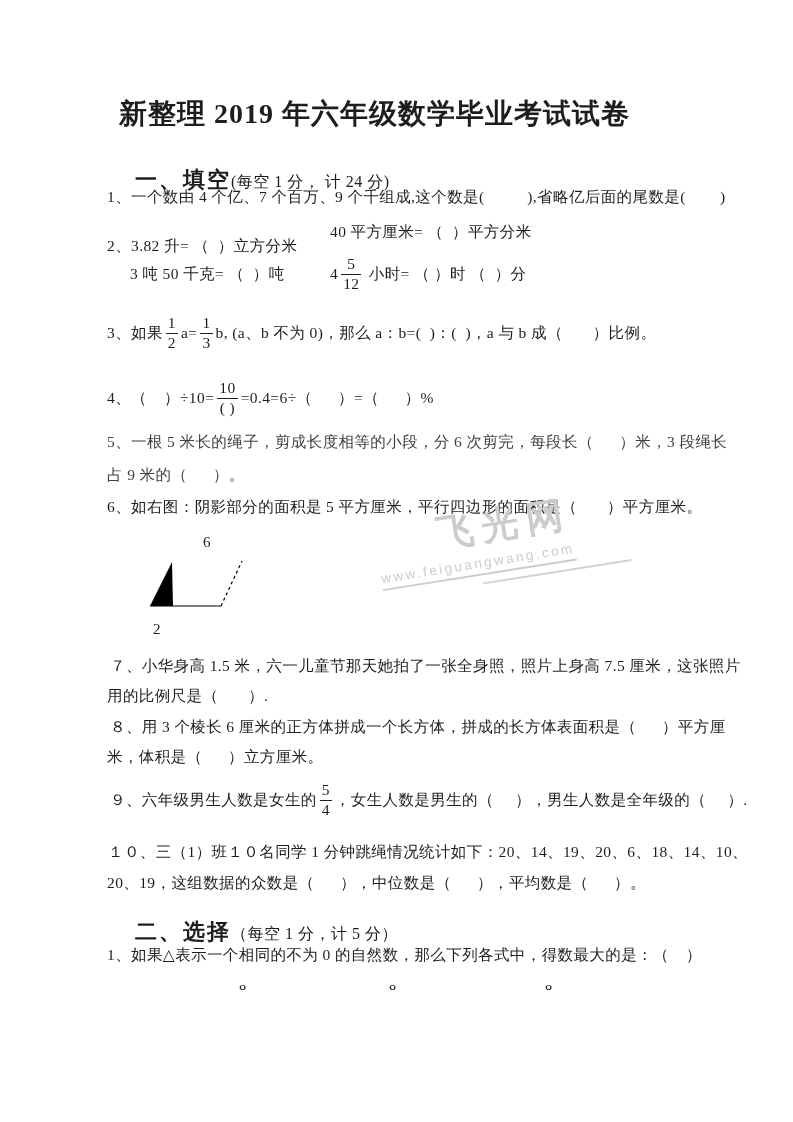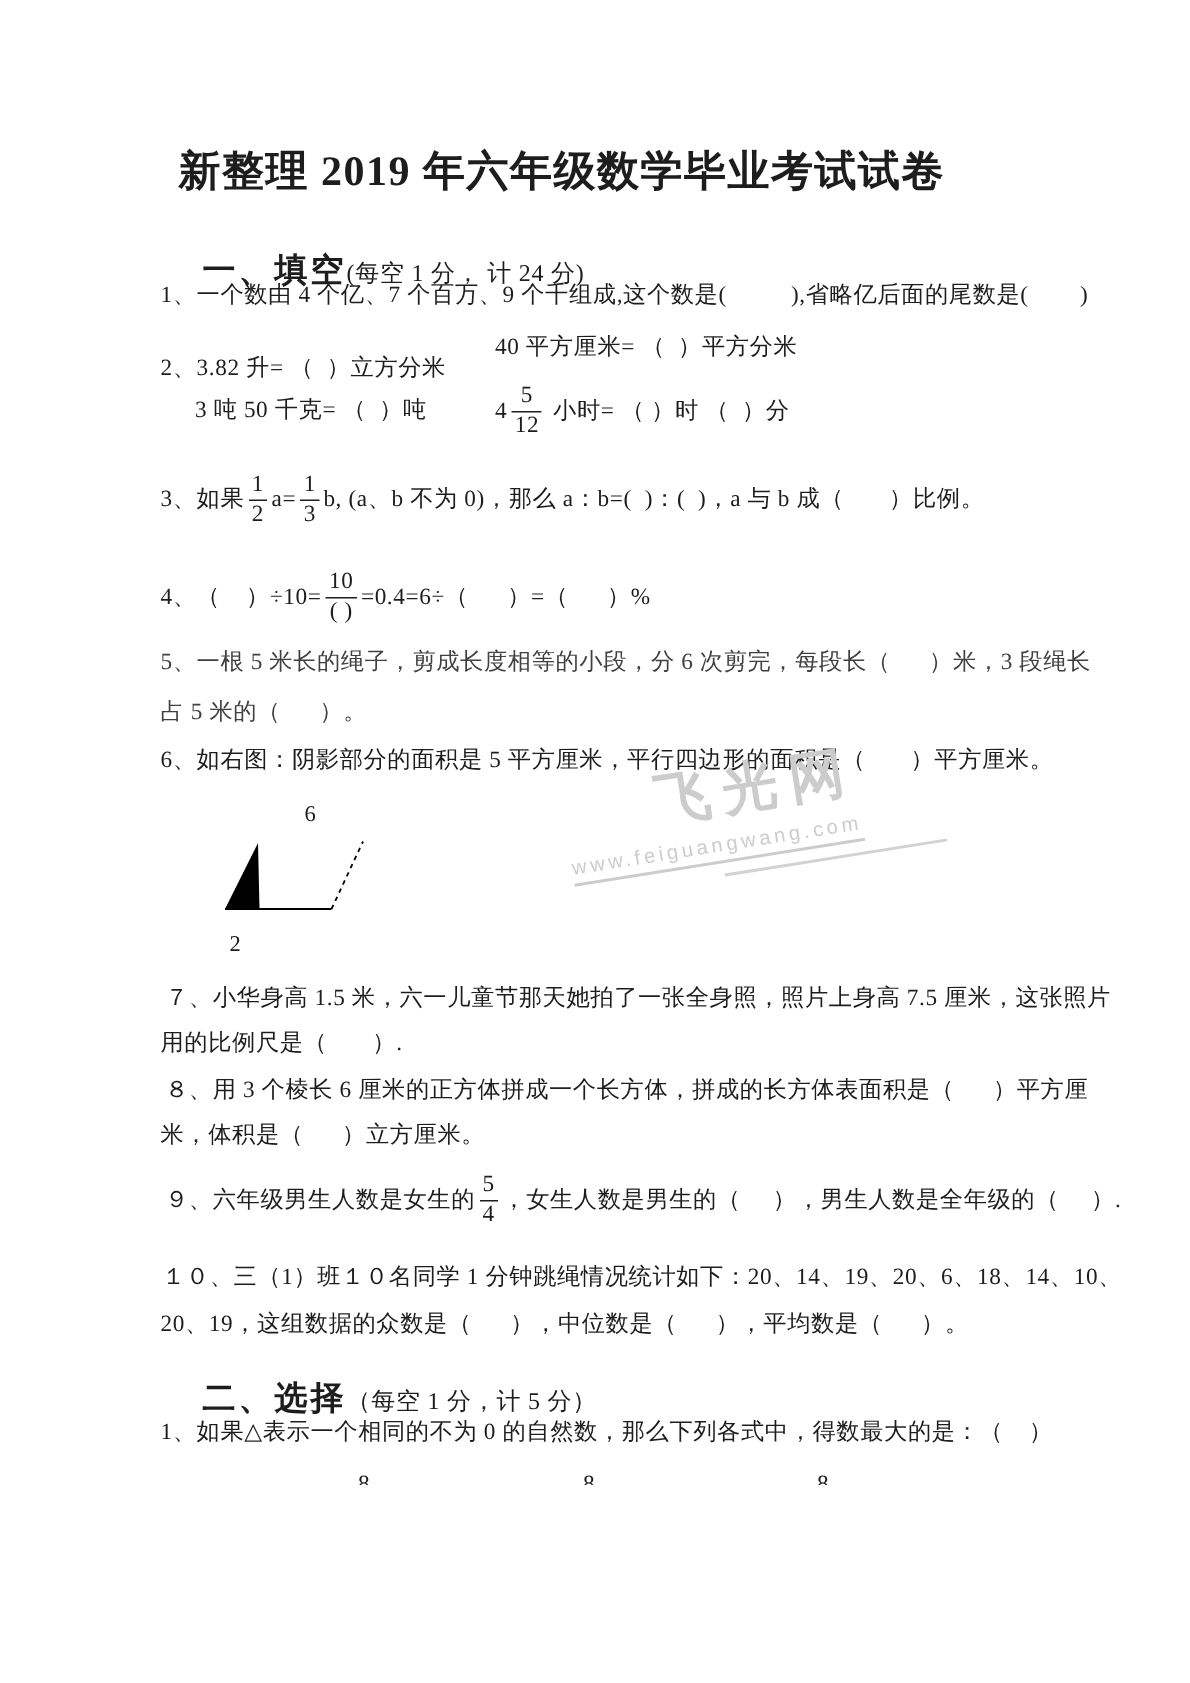--- a/index.html
+++ b/index.html
@@ -46,21 +46,21 @@
   <div class="line" style="left:330px;top:222px;">40 平方厘米= （  ）平方分米</div>
 
   <div class="line" style="left:130px;top:264px;">3 吨 50 千克= （  ）吨</div>
   <div class="line" style="left:330px;top:256px;">4<span class="frac"><span class="num">5</span><span class="den">12</span></span> 小时= （ ）时 （  ）分</div>
 
   <div class="line" style="left:107px;top:315px;">3、如果<span class="frac"><span class="num">1</span><span class="den">2</span></span>a=<span class="frac"><span class="num">1</span><span class="den">3</span></span>b, (a、b 不为 0)，那么 a：b=(  )：(  )，a 与 b 成（       ）比例。</div>
 
   <div class="line" style="left:107px;top:380px;">4、（    ）÷10=<span class="frac"><span class="num">10</span><span class="den">( )</span></span>=0.4=6÷（      ）=（      ）%</div>
 
   <div class="line red" style="left:107px;top:432px;">5、一根 5 米长的绳子，剪成长度相等的小段，分 6 次剪完，每段长（      ）米，3 段绳长</div>
-  <div class="line red" style="left:107px;top:465px;">占 5 米的（      ）。</div>
+  <div class="line red" style="left:107px;top:465px;">占 9 米的（      ）。</div>
 
   <div class="line" style="left:107px;top:497px;">6、如右图：阴影部分的面积是 5 平方厘米，平行四边形的面积是（       ）平方厘米。</div>
 
   <svg id="figure-svg" width="130" height="117" viewBox="0 0 130 117">
     <text x="63" y="19" font-size="15" fill="#1d1d1d">6</text>
     <polygon points="10,78 33,78 32,34" fill="#000000"></polygon>
     <line x1="10" y1="78" x2="81" y2="78" stroke="#000000" stroke-width="1.2"></line>
     <line x1="81" y1="78" x2="102" y2="33" stroke="#000000" stroke-width="1.2" stroke-dasharray="3 3"></line>
     <text x="13" y="106" font-size="15" fill="#1d1d1d">2</text>
   </svg>

